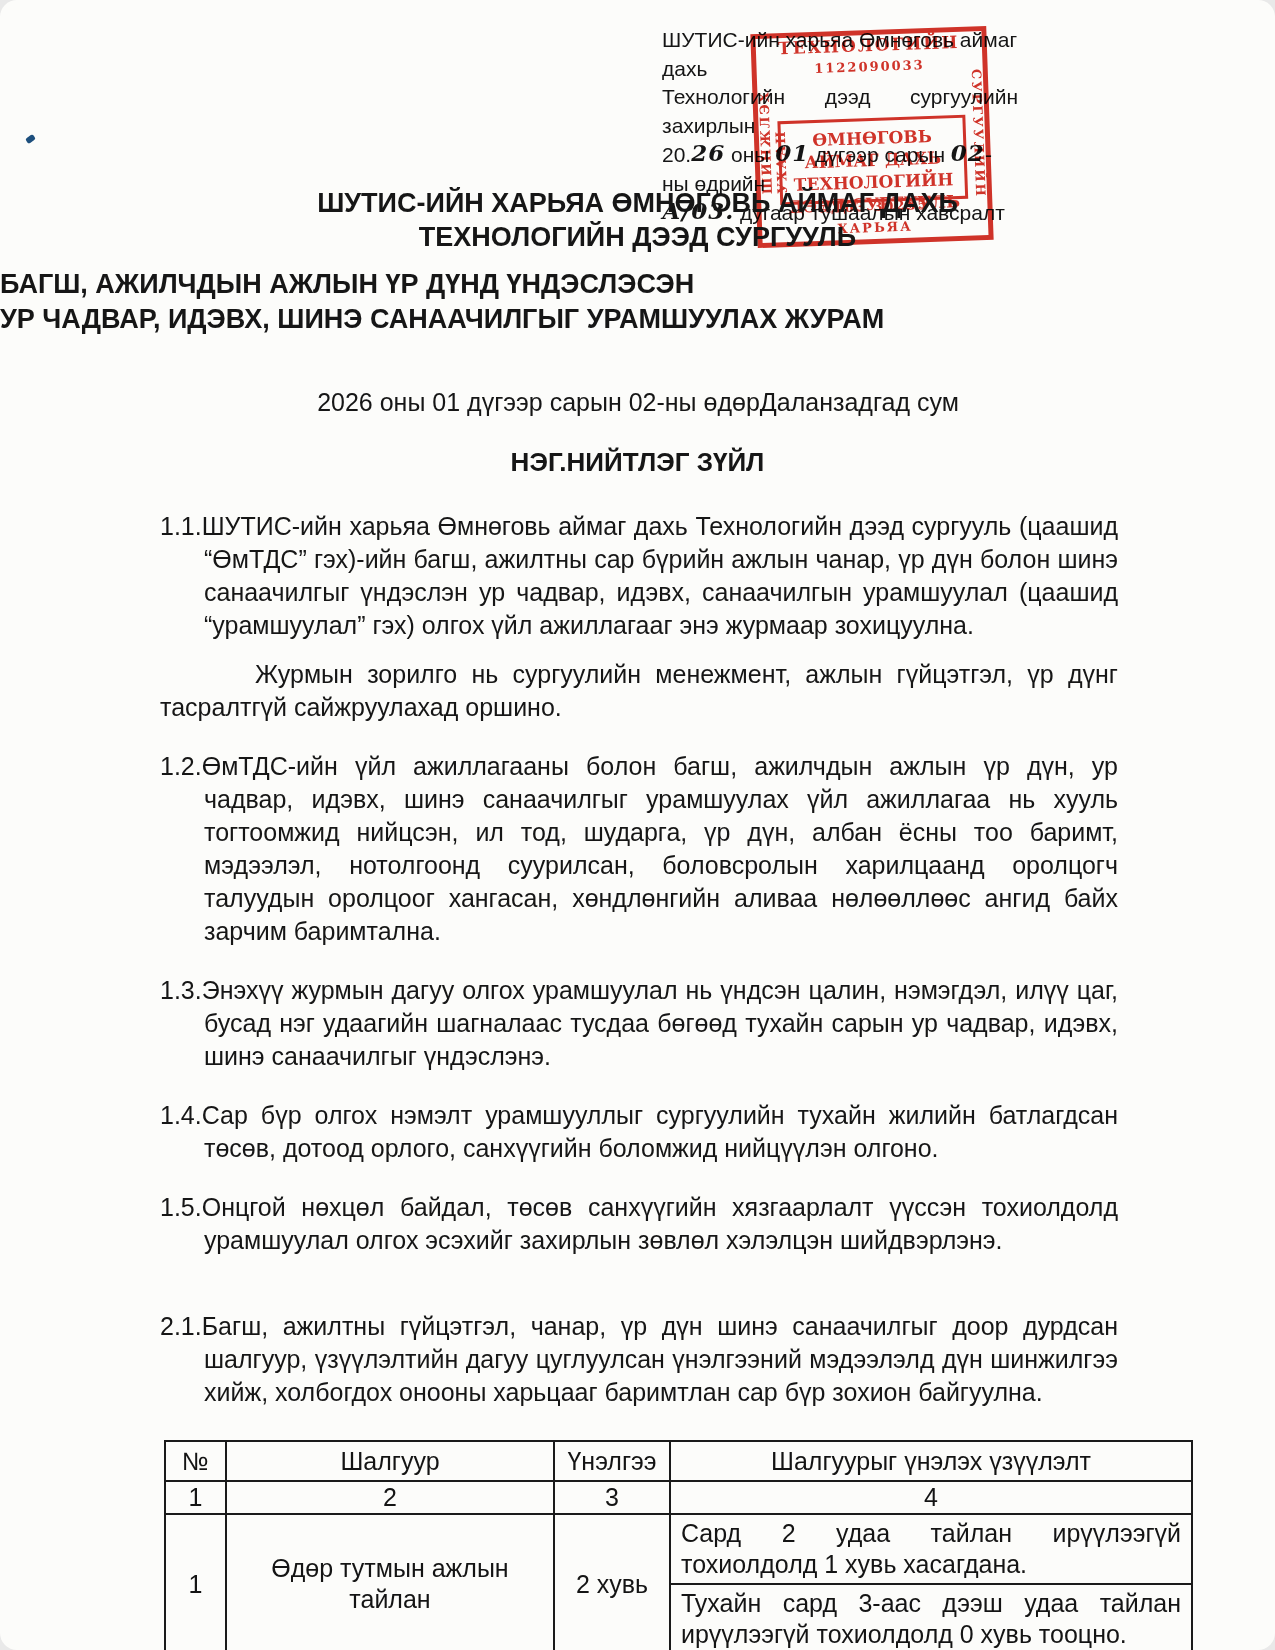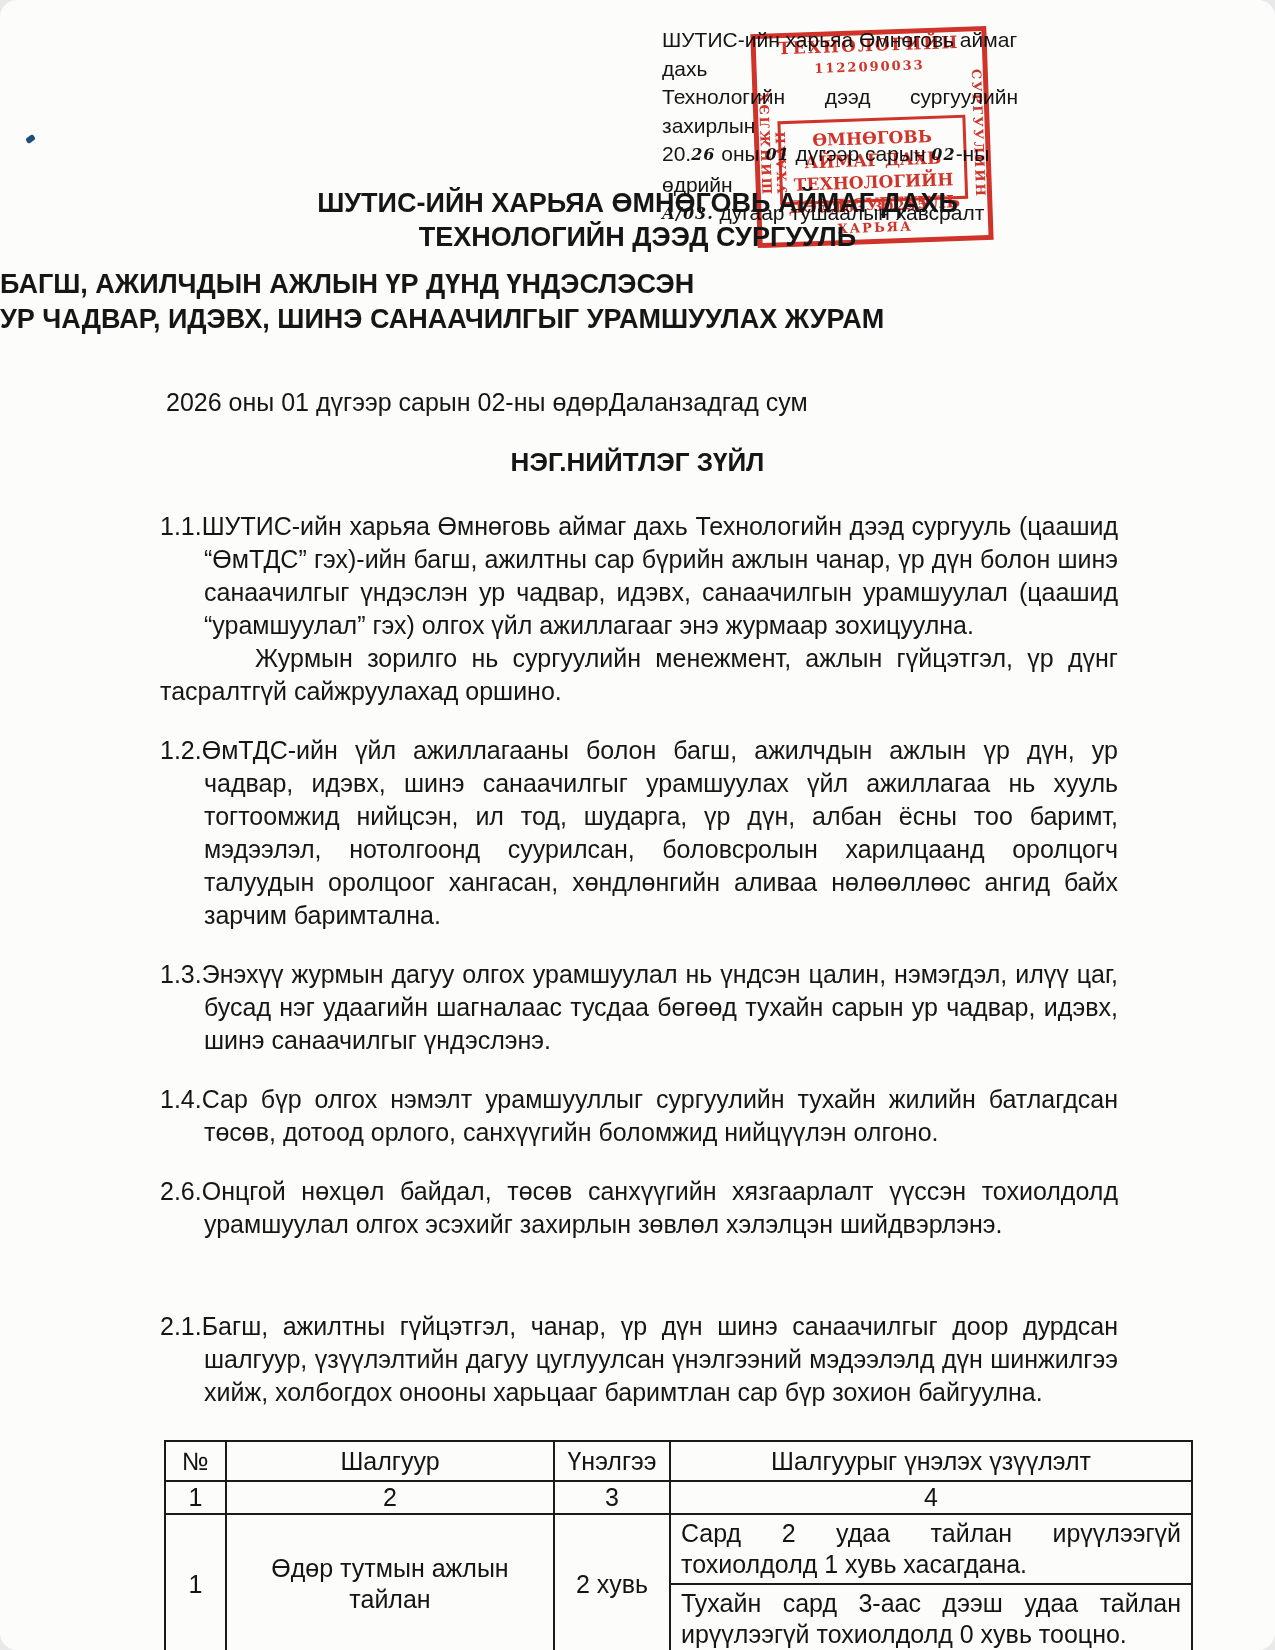--- a/index.html
+++ b/index.html
@@ -9,21 +9,21 @@
     font-family:"Liberation Sans", sans-serif; color:#161616;border-radius:17px;
   }
   .speck { position:absolute; left:26px; top:136px; width:9px; height:6px;
     background:#1d4f7d; border-radius:2px; transform:rotate(-35deg); }
 
   
   .appendix { position:absolute; left:662px; top:26px; width:356px;
     font-size:21px; line-height:28.5px; color:#151515; }
   .appendix .jline { text-align:justify; text-align-last:justify; }
   .hw { font-family:"DejaVu Serif", serif; font-style:italic; font-weight:bold;
-    font-size:16px; position:relative; top:-1px; letter-spacing:1px; }
+    font-size:23px; position:relative; top:-1px; letter-spacing:1px; }
 
   
   .stamp { position:absolute; left:754px; top:30px; width:236px; height:214px;
     transform:rotate(-2deg); mix-blend-mode:multiply; opacity:.93;
     font-family:"DejaVu Serif", serif; font-weight:bold; color:#cf2318; }
   .stamp-outer { position:absolute; inset:0; border:5px solid #cf2318; }
   .stamp-inner { position:absolute; left:24px; right:24px; top:88px; bottom:42px;
     border:3px solid #cf2318; }
   .st-top-word { position:absolute; top:5px; left:0; width:100%; text-align:center;
     font-size:17px; letter-spacing:2px; }
@@ -40,35 +40,35 @@
   .st-bot-num { position:absolute; bottom:30px; left:0; width:100%; text-align:center;
     font-size:13px; letter-spacing:2px; }
   .st-bot-word { position:absolute; bottom:9px; left:0; width:100%; text-align:center;
     font-size:13px; letter-spacing:2px; }
 
   
   .doc-title { position:absolute; top:186px; left:0; width:100%; text-align:center;
     font-weight:bold; font-size:27px; line-height:34px; }
   .doc-subtitle { position:absolute; top:267px; left:0; width:100%; text-align:left;
     font-weight:bold; font-size:27px; line-height:35px; }
-  .dateline { position:absolute; top:388px; left:166px; width:956px;
-    display:flex; justify-content:flex-start; font-size:25px; }
+  .dateline { position:absolute; top:388px; left:160px; width:956px;
+    display:flex; justify-content:center; font-size:25px; }
   .sec-heading { position:absolute; left:0; width:100%; text-align:center;
     font-weight:bold; font-size:26px; }
   .sec-heading.one { top:447px; }
   .sec-heading.two { top:1250px; }
 
   
   .clauses { position:absolute; left:160px; width:958px;
     font-size:25px; line-height:33px; }
   .clauses.s1 { top:510px; }
   .clauses.s2 { top:1310px; }
   .para { margin:0 0 26px 0; padding-left:44px; text-indent:-44px;
     text-align:justify; }
-  .para.tight { margin-bottom:0; }
+  .para.tight { margin-bottom:16px; }
   .para.sub { padding-left:0; text-indent:95px; }
 
   
   .crit-table { position:absolute; left:164px; top:1440px; width:977px;
     border-collapse:collapse; font-size:25px; color:#141414;
     table-layout:fixed; }
   .crit-table td { border:2.5px solid #1a1a1a; padding:1px 6px; }
   .crit-table .c-no  { width:47px;  text-align:center; }
   .crit-table .c-cr  { width:314px; text-align:center; }
   .crit-table .c-rt  { width:102px; text-align:center; }
@@ -123,21 +123,21 @@
     <span>Даланзадгад сум</span>
   </div>
 
   <div class="sec-heading one">НЭГ.НИЙТЛЭГ ЗҮЙЛ</div>
   <div class="clauses s1">
     <p class="para tight"><span>1.1.</span><span>ШУТИС-ийн харьяа Өмнөговь аймаг дахь Технологийн дээд сургууль (цаашид “ӨмТДС” гэх)-ийн багш, ажилтны сар бүрийн ажлын чанар, үр дүн болон шинэ санаачилгыг үндэслэн ур чадвар, идэвх, санаачилгын урамшуулал (цаашид “урамшуулал” гэх) олгох үйл ажиллагааг энэ журмаар зохицуулна.</span></p>
     <p class="para sub">Журмын зорилго нь сургуулийн менежмент, ажлын гүйцэтгэл, үр дүнг тасралтгүй сайжруулахад оршино.</p>
     <p class="para"><span>1.2.</span><span>ӨмТДС-ийн үйл ажиллагааны болон багш, ажилчдын ажлын үр дүн, ур чадвар, идэвх, шинэ санаачилгыг урамшуулах үйл ажиллагаа нь хууль тогтоомжид нийцсэн, ил тод, шударга, үр дүн, албан ёсны тоо баримт, мэдээлэл, нотолгоонд суурилсан, боловсролын харилцаанд оролцогч талуудын оролцоог хангасан, хөндлөнгийн аливаа нөлөөллөөс ангид байх зарчим баримтална.</span></p>
     <p class="para"><span>1.3.</span><span>Энэхүү журмын дагуу олгох урамшуулал нь үндсэн цалин, нэмэгдэл, илүү цаг, бусад нэг удаагийн шагналаас тусдаа бөгөөд тухайн сарын ур чадвар, идэвх, шинэ санаачилгыг үндэслэнэ.</span></p>
     <p class="para"><span>1.4.</span><span>Сар бүр олгох нэмэлт урамшууллыг сургуулийн тухайн жилийн батлагдсан төсөв, дотоод орлого, санхүүгийн боломжид нийцүүлэн олгоно.</span></p>
-    <p class="para"><span>2.6.</span><span>Онцгой нөхцөл байдал, төсөв санхүүгийн хязгаарлалт үүссэн тохиолдолд урамшуулал олгох эсэхийг захирлын зөвлөл хэлэлцэн шийдвэрлэнэ.</span></p>
+    <p class="para"><span>1.5.</span><span>Онцгой нөхцөл байдал, төсөв санхүүгийн хязгаарлалт үүссэн тохиолдолд урамшуулал олгох эсэхийг захирлын зөвлөл хэлэлцэн шийдвэрлэнэ.</span></p>
   </div>
 
   <div class="clauses s2">
     <p class="para"><span>2.1.</span><span>Багш, ажилтны гүйцэтгэл, чанар, үр дүн шинэ санаачилгыг доор дурдсан шалгуур, үзүүлэлтийн дагуу цуглуулсан үнэлгээний мэдээлэлд дүн шинжилгээ хийж, холбогдох онооны харьцааг баримтлан сар бүр зохион байгуулна.</span></p>
   </div>
 
   <table class="crit-table">
     <tbody>
         <tr class="hdr">
       <td class="c-no">№</td>

